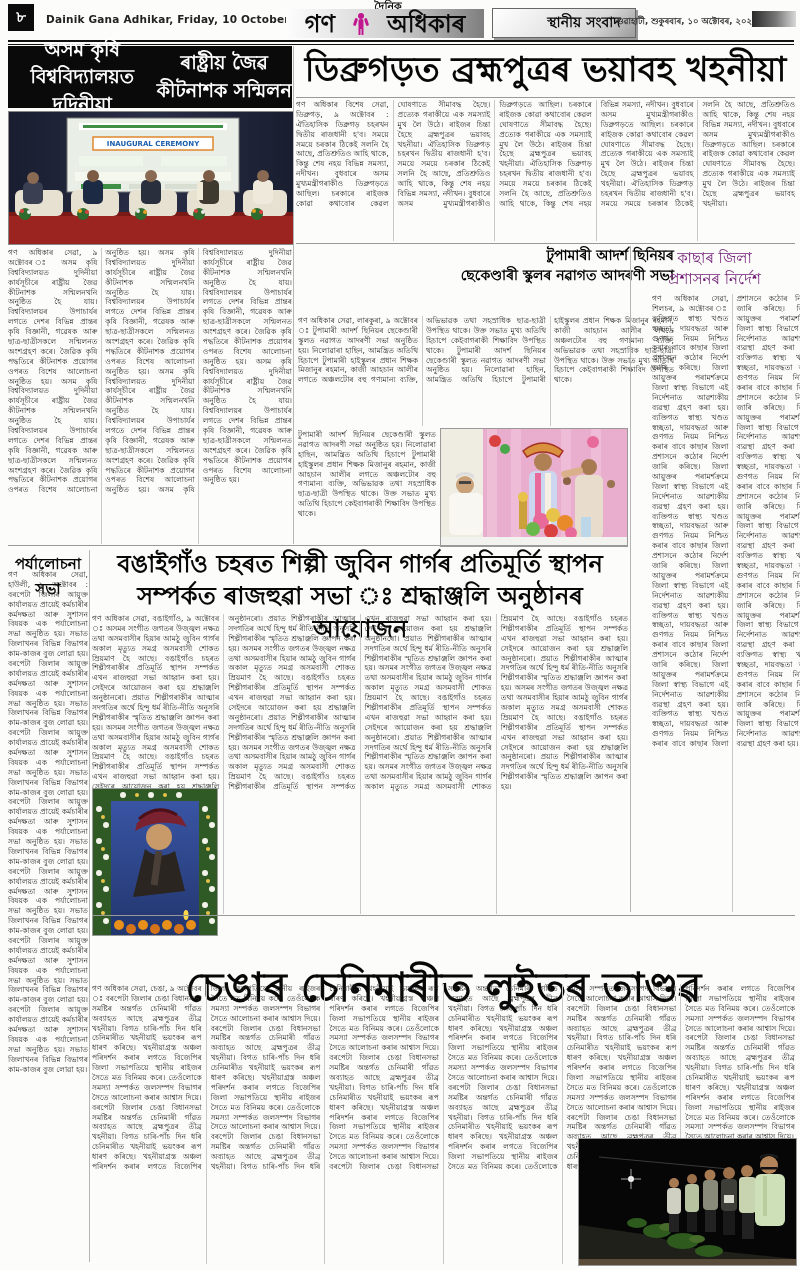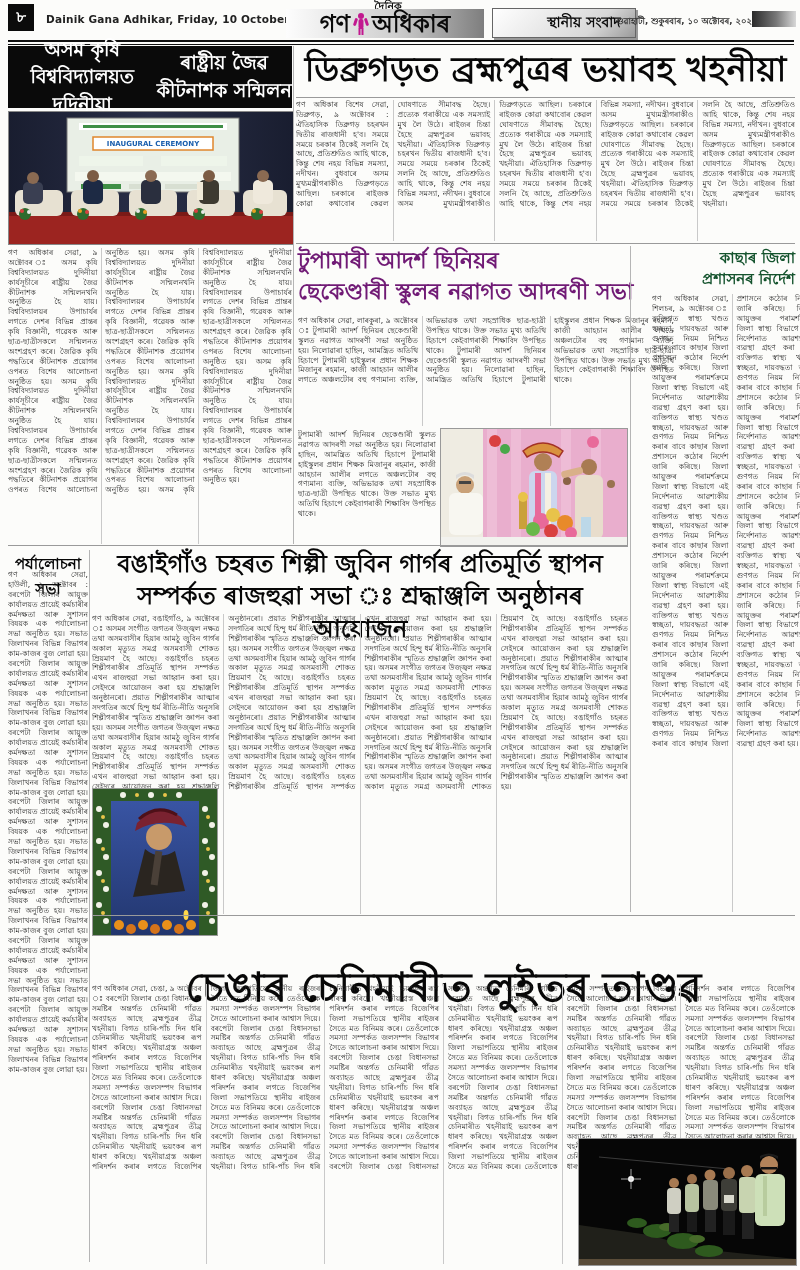--- a/index.html
+++ b/index.html
@@ -6,42 +6,42 @@
   #page{position:relative;width:800px;height:1270px;margin:0 auto;background:#fcfcfa;
         font-family:"DejaVu Sans",sans-serif;color:#1a1a1a;overflow:hidden;}
   .abs{position:absolute;}
 
   
   .pagenum-box{left:8px;top:4px;width:26px;height:27px;background:#0b0b0b;color:#fff;
     display:flex;align-items:center;justify-content:center;font-size:15px;font-weight:bold;}
   .edition-line{left:46px;top:13px;font-size:10.5px;font-weight:bold;color:#222;letter-spacing:.2px;}
   .logo-top{left:288px;top:-2px;width:200px;text-align:center;font-size:11px;font-weight:bold;color:#111;}
   .logo-band{left:286px;top:9px;width:198px;height:29px;background:linear-gradient(90deg,#fdfdfd 0%,#cfcfcf 55%,#7e7e7e 100%);
-    display:flex;align-items:center;justify-content:center;gap:3px;}
+    display:flex;align-items:center;justify-content:center;gap:18px;}
   .logo-word{font-size:24px;font-weight:bold;color:#0a0a0a;line-height:1;}
   .section-box{left:492px;top:8px;width:102px;height:28px;background:linear-gradient(135deg,#ffffff 0%,#d8d8d8 70%,#9a9a9a 100%);
     border:1px solid #666;box-shadow:2px 2px 0 #999;display:flex;align-items:center;justify-content:center;
     font-size:14px;font-weight:bold;color:#0a0a0a;padding-left:40px;}
   .dateline{left:616px;top:15px;font-size:8.5px;font-weight:bold;color:#333;}
   .grad-bar{left:752px;top:11px;width:44px;height:16px;background:linear-gradient(90deg,#2a2a2a 0%,#777 55%,#d8d8d8 100%);}
   .mast-rule{left:8px;top:40px;width:786px;height:0;border-top:2px solid #111;border-bottom:1px solid #111;padding-top:2px;}
 
   
   .vrule{width:1px;background:#b5b5b5;}
   .hrule{height:1px;background:#9a9a9a;}
 
   
   .agri-headbox{left:8px;top:46px;width:284px;height:62px;background:#0a0a0a;color:#fff;
     display:flex;flex-direction:row;align-items:center;justify-content:center;
     font-size:19px;font-weight:bold;line-height:1.45;text-align:center;}
   .erosion-head{left:296px;top:46px;width:499px;height:50px;display:flex;align-items:center;justify-content:center;
     font-size:34px;font-weight:bold;color:#070707;}
-  .school-head{left:298px;top:246px;width:376px;height:66px;text-align:left;
-    font-size:22px;font-weight:bold;line-height:1.4;color:#701a75;}
-  .cachar-head{left:634px;top:248px;width:161px;text-align:right;font-size:15px;font-weight:bold;line-height:1.4;color:#14532d;}
+  .school-head{left:298px;top:246px;width:376px;height:66px;text-align:right;
+    font-size:14px;font-weight:bold;line-height:1.4;color:#000000;}
+  .cachar-head{left:634px;top:248px;width:161px;text-align:center;font-size:15px;font-weight:normal;line-height:1.4;color:#701a75;}
   .review-head{left:8px;top:552px;width:80px;text-align:center;font-size:15px;font-weight:bold;color:#070707;}
   .zubeen-head{left:92px;top:548px;width:536px;height:62px;text-align:center;
     font-size:24px;font-weight:bold;line-height:1.35;color:#070707;}
   .chenga-head{left:92px;top:918px;width:703px;height:62px;display:flex;align-items:center;justify-content:center;
     font-size:40px;font-weight:bold;color:#070707;margin-top:40px;}
 
   
   .body-txt{font-size:7.5px;line-height:1.32;text-align:justify;color:#222;overflow:hidden;}
   .body-txt b{font-weight:normal;}
   .cols3{column-count:3;column-gap:8px;column-rule:1px solid #c9c9c9;}

